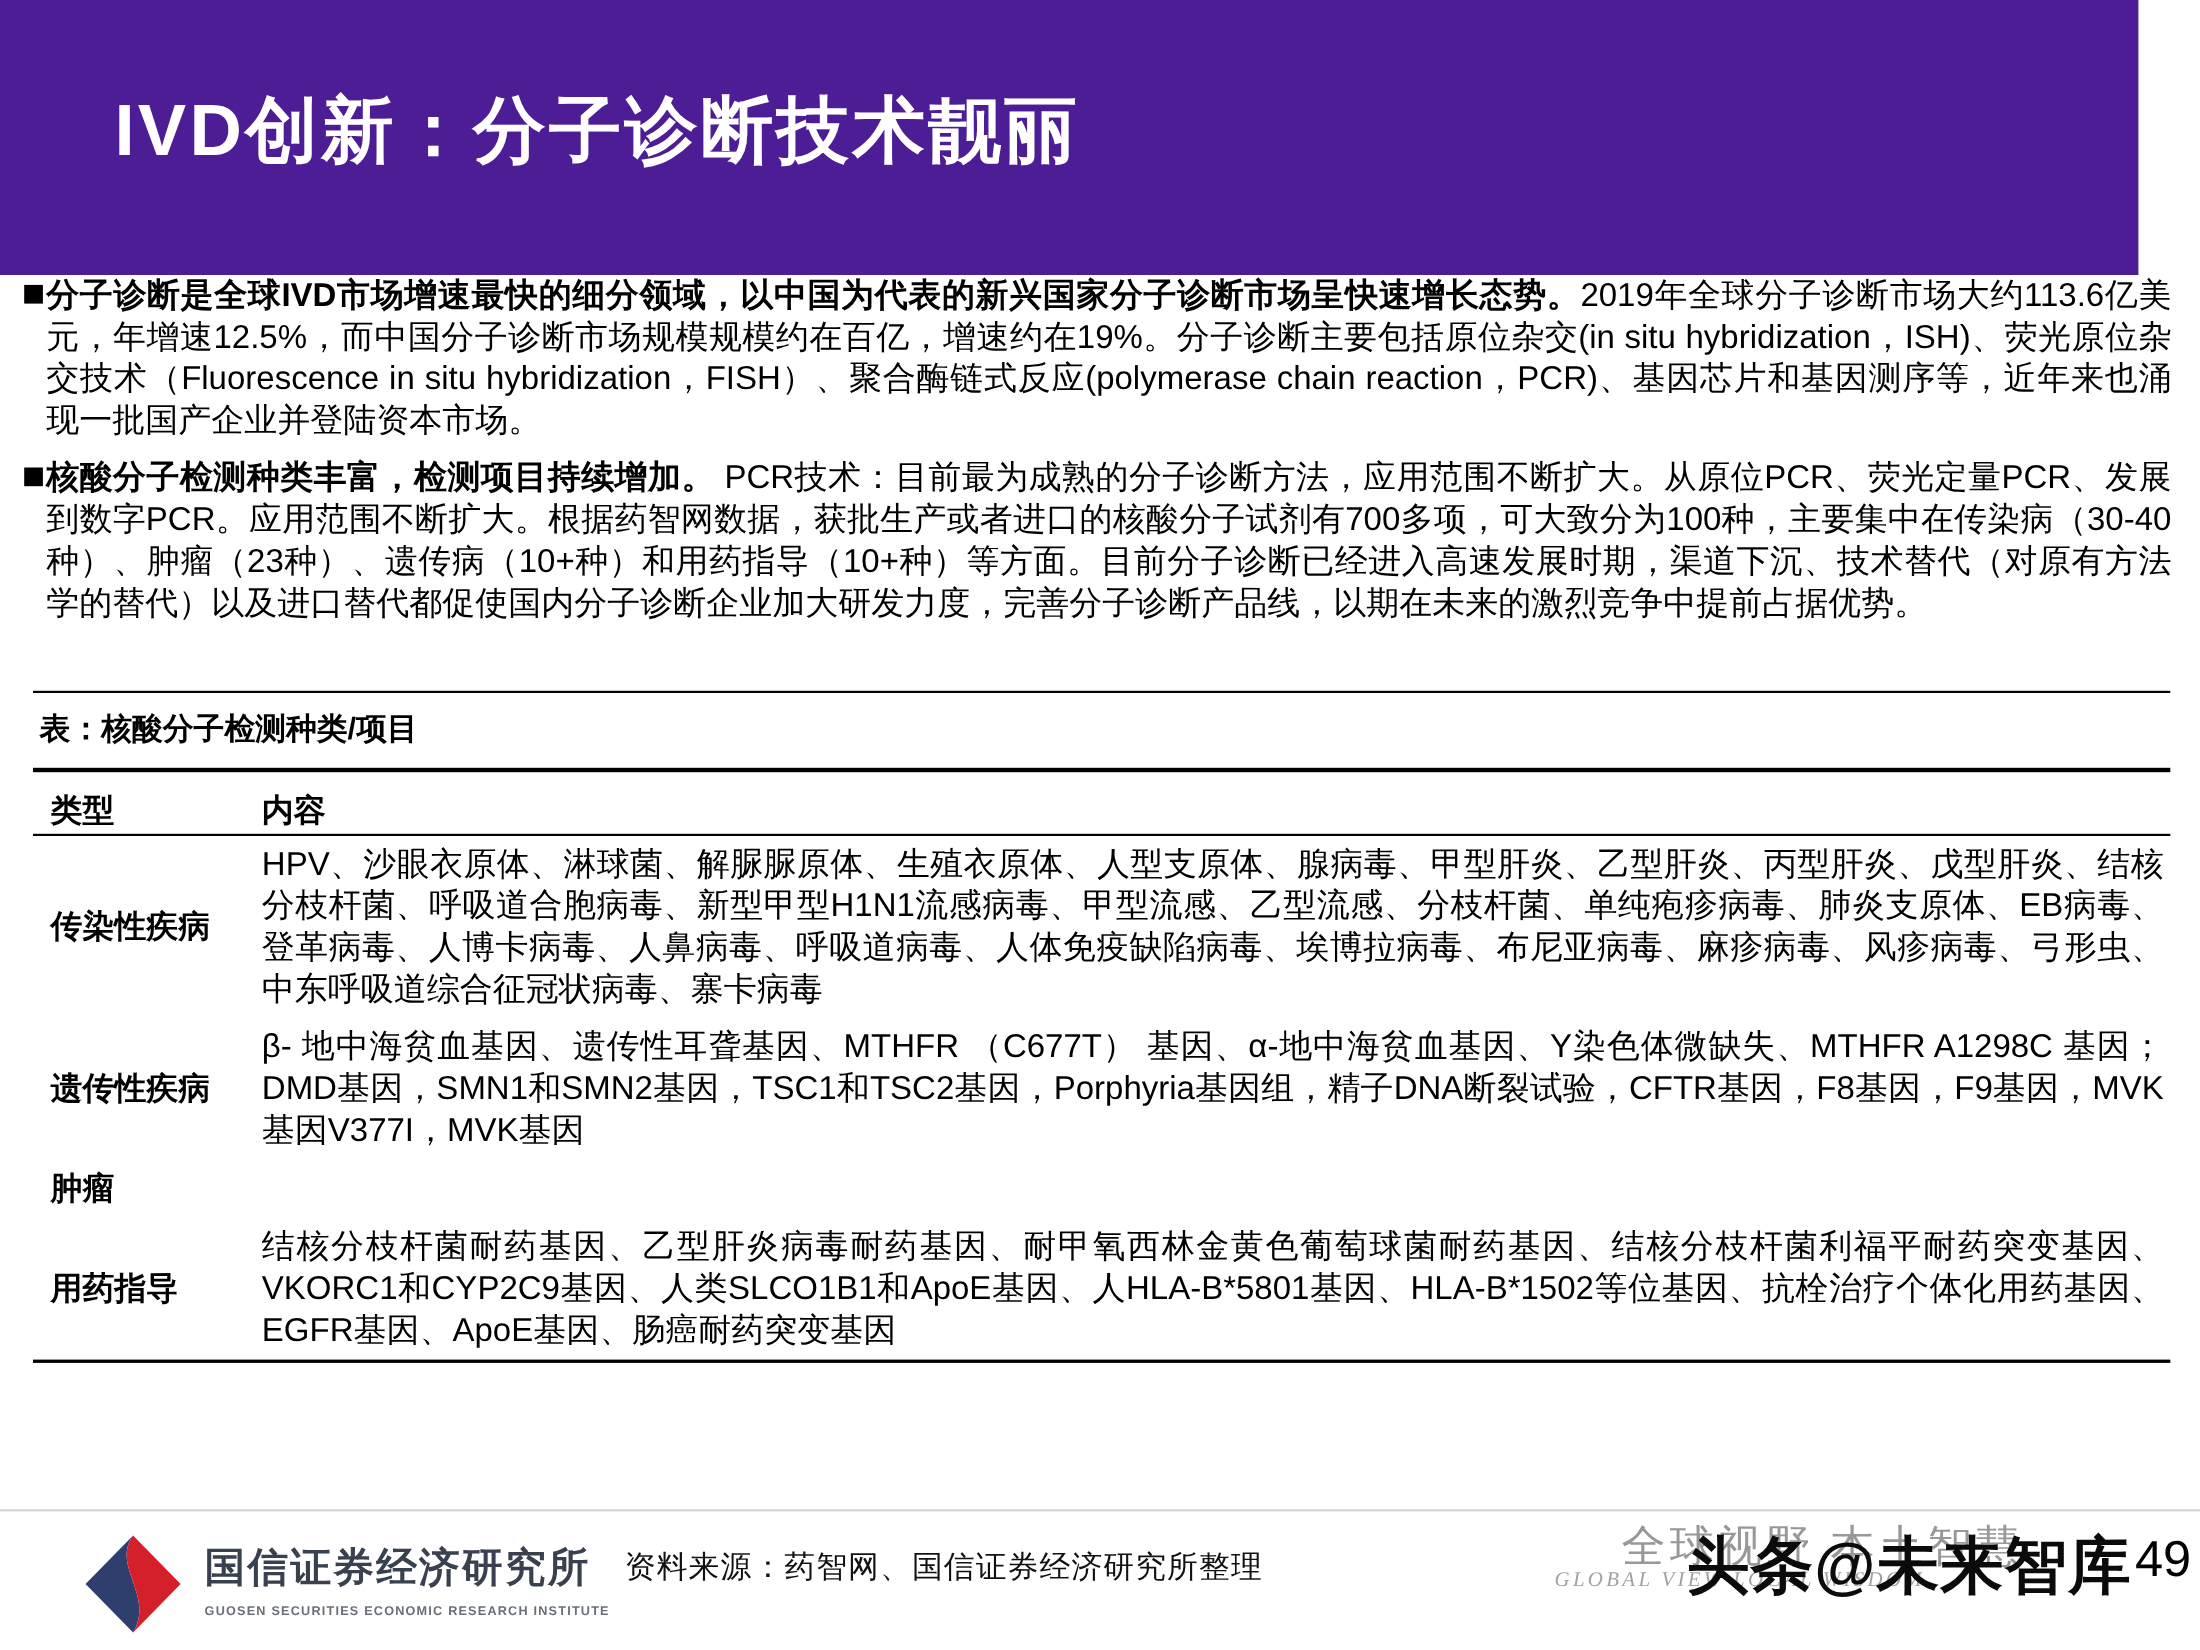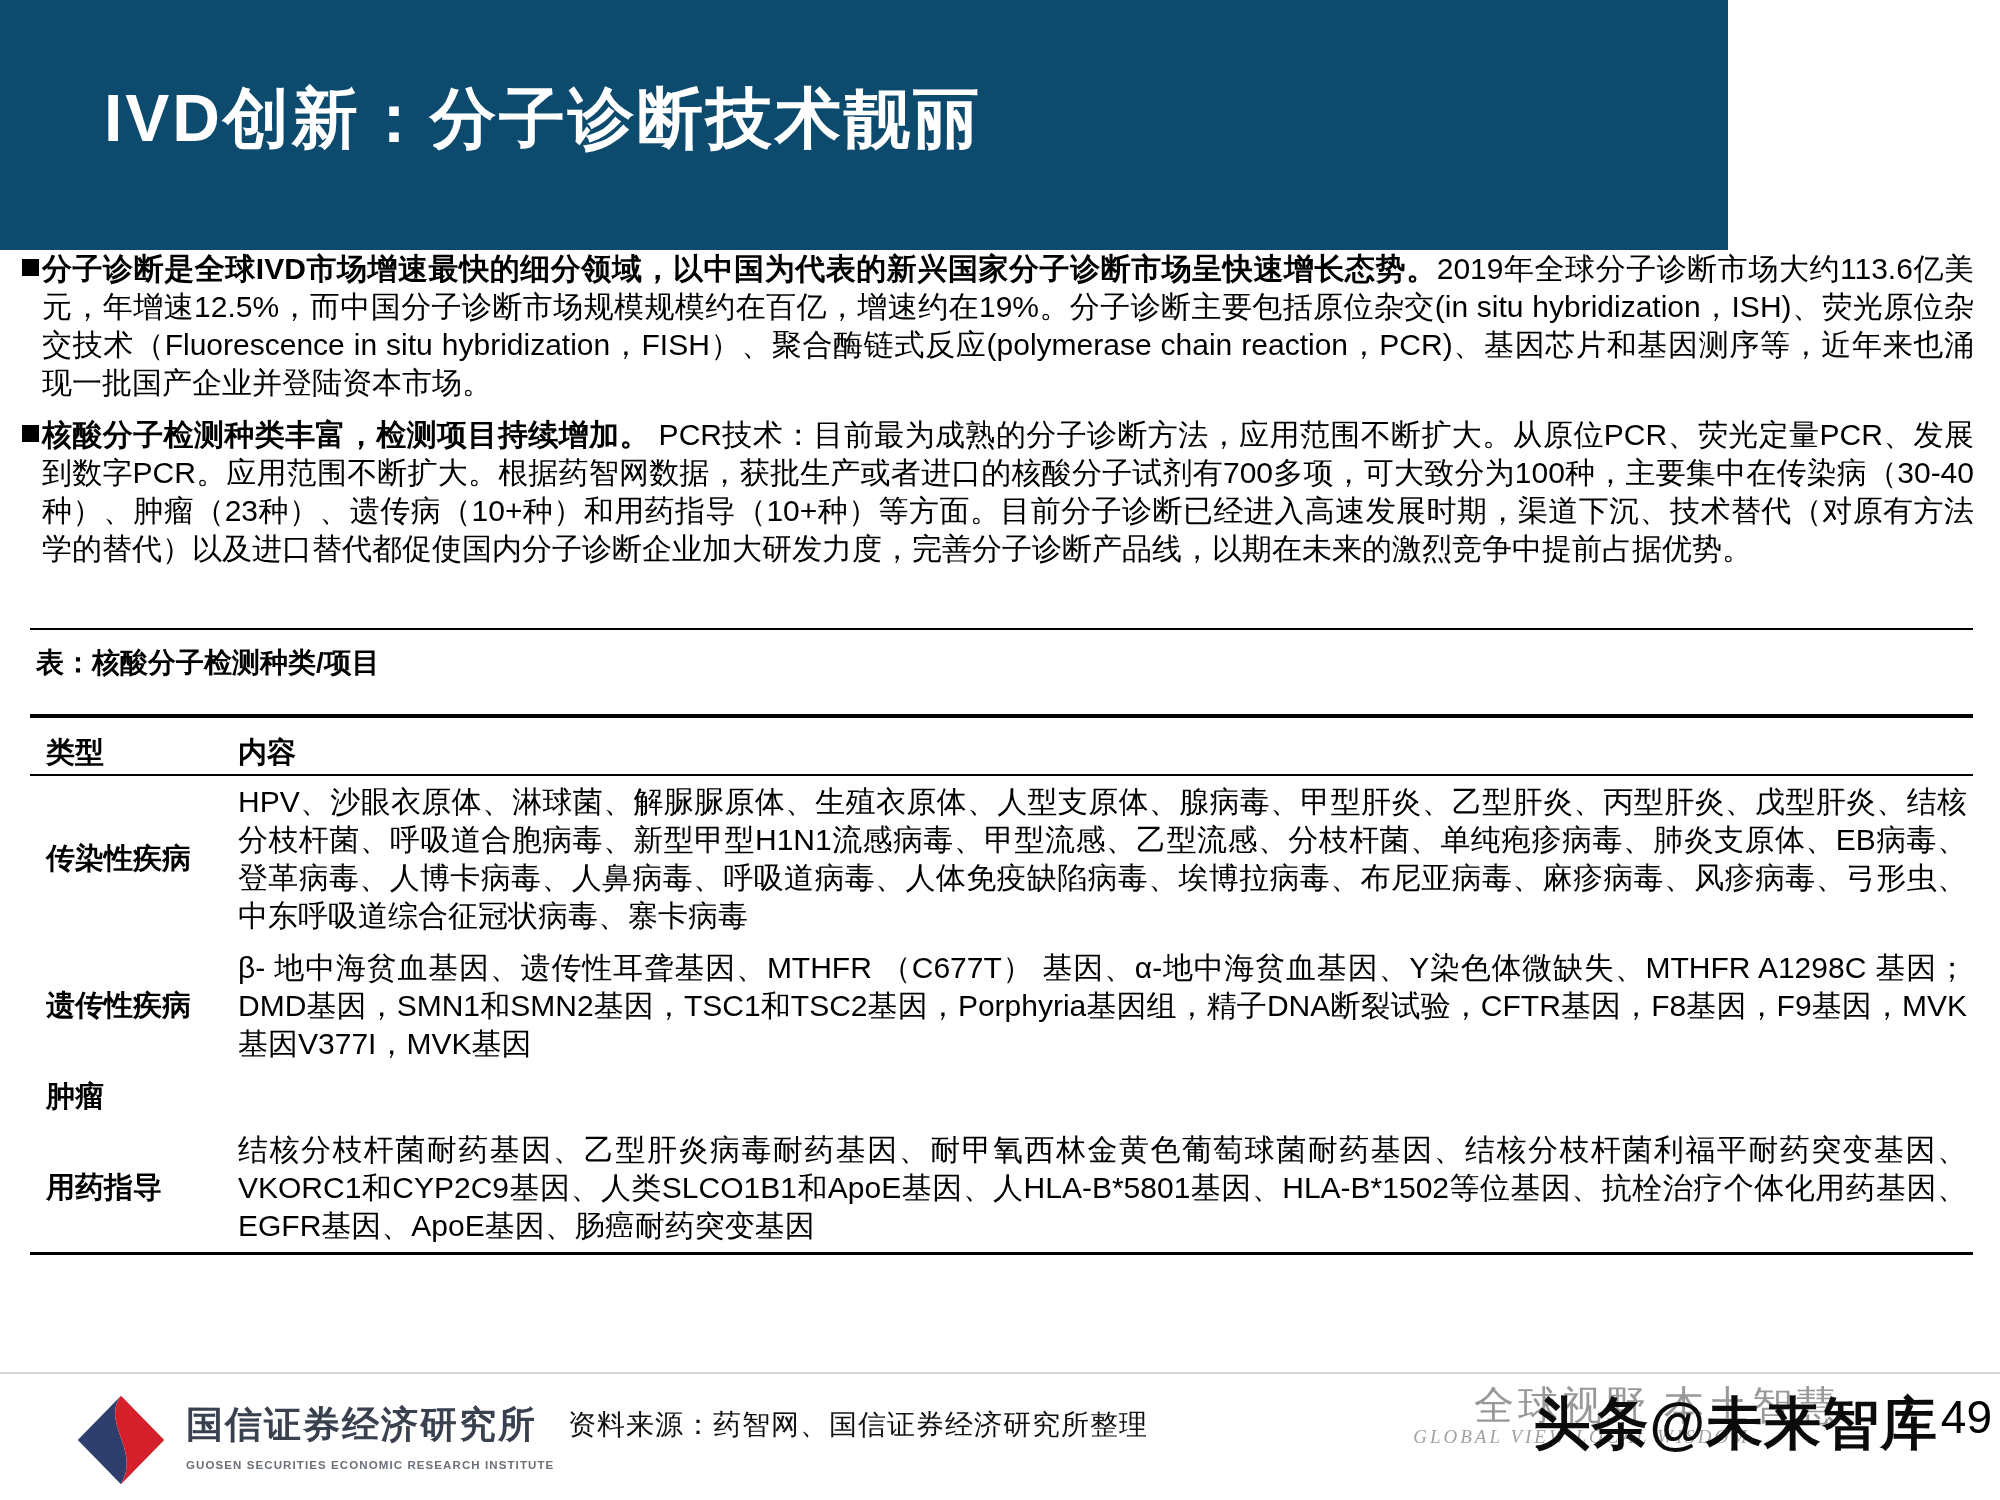--- a/index.html
+++ b/index.html
@@ -2,40 +2,40 @@
 <html><head>
 <meta charset="utf-8">
 <style>
   html,body{margin:0;padding:0;}
   body{
     width:2000px;height:1500px;position:relative;background:#ffffff;
     font-family:"Liberation Sans","DejaVu Sans",sans-serif;color:#000;
     overflow:hidden;
   }
   
-  .banner{position:absolute;left:0;top:0;width:1728px;height:250px;background:#0c4a6e;}
+  .banner{position:absolute;left:0;top:0;width:1944px;height:250px;background:#4c1d95;}
   .banner-title{
     position:absolute;left:104px;top:82px;color:#ffffff;font-weight:bold;
     font-size:66px;line-height:1.1;letter-spacing:3px;white-space:nowrap;
   }
   
   .bullet-para{
     position:absolute;left:42px;width:1932px;text-align:justify;
     font-size:30px;line-height:38px;color:#000;
   }
   .bullet-para .sq{
     position:absolute;left:-20px;top:9px;width:17px;height:17px;background:#000;display:block;
   }
   .para1{top:250px;}
   .para2{top:416px;}
   .lead{font-weight:bold;}
   
   .tablewrap{position:absolute;left:30px;top:628px;width:1943px;}
   .t-topline{border-top:2px solid #000;}
-  .t-caption{font-size:28px;font-weight:bold;padding:14px 6px 32px 6px;}
+  .t-caption{font-size:28px;font-weight:bold;padding:14px 6px 16px 6px;}
   .t-thick{border-top:4px solid #000;}
   .t-headrow{display:flex;font-size:29px;font-weight:bold;padding:15px 0 1px 0;}
   .t-headrow .c-type{width:208px;padding-left:16px;box-sizing:border-box;}
   .t-headrow .c-content{flex:1;}
   .t-mid{border-top:2px solid #000;}
   .t-row{display:flex;align-items:center;padding:7px 0;}
   .t-row .c-type{width:208px;padding-left:16px;box-sizing:border-box;
     font-size:29px;font-weight:bold;flex-shrink:0;}
   .t-row .c-content{flex:1;font-size:30px;line-height:38px;text-align:justify;padding-right:6px;}
   .t-bottom{border-top:3px solid #000;}

